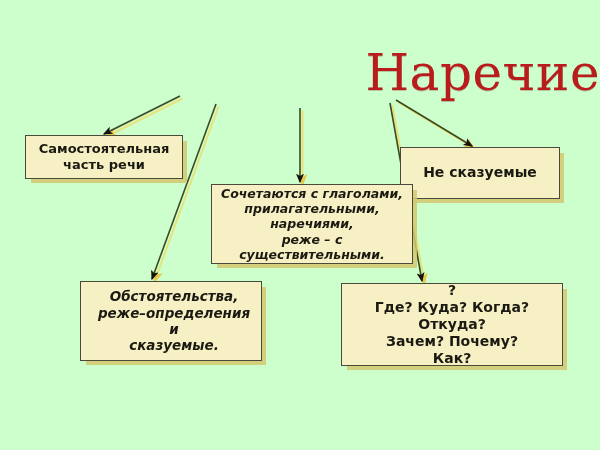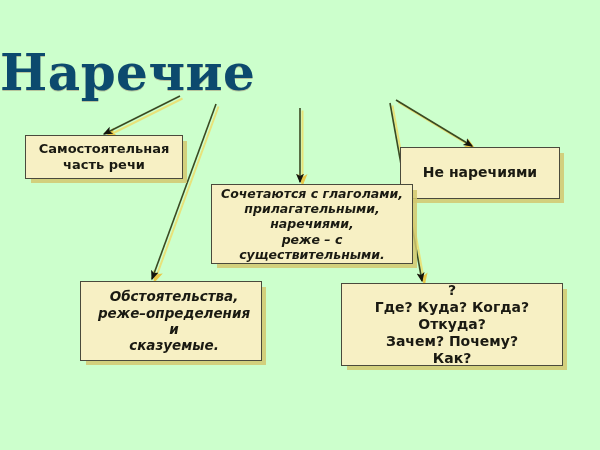--- a/index.html
+++ b/index.html
@@ -25,24 +25,24 @@
     top: 0;
     width: 600px;
     height: 450px;
     pointer-events: none;
   }
   .title {
     position: absolute;
     left: 0;
     top: 47px;
     width: 600px;
-    text-align: left;
-    color: #0c4a6e;
+    text-align: right;
+    color: #b91c1c;
     font-family: "DejaVu Serif", "Liberation Serif", serif;
-    font-weight: bold;
+    font-weight: normal;
     font-size: 50px;
     letter-spacing: 0.5px;
     line-height: 1.05;
     text-shadow: 0px 1px 0px rgba(120,20,10,0.25);
     white-space: nowrap;
   }
   .node {
     position: absolute;
     box-sizing: border-box;
     background: #f7f0c4;
@@ -134,21 +134,21 @@
   </svg>
 
   <div class="title">Наречие</div>
 
   <div class="node" id="node-independent-part">
     <span class="txt">Самостоятельная
 часть речи</span>
   </div>
 
   <div class="node" id="node-not-changed">
-    <span class="txt">Не  наречиями</span>
+    <span class="txt">Не  сказуемые</span>
   </div>
 
   <div class="node" id="node-combines">
     <span class="txt">Сочетаются с глаголами,
 прилагательными,
 наречиями,
 реже – с существительными.</span>
   </div>
 
   <div class="node" id="node-syntactic-role">

